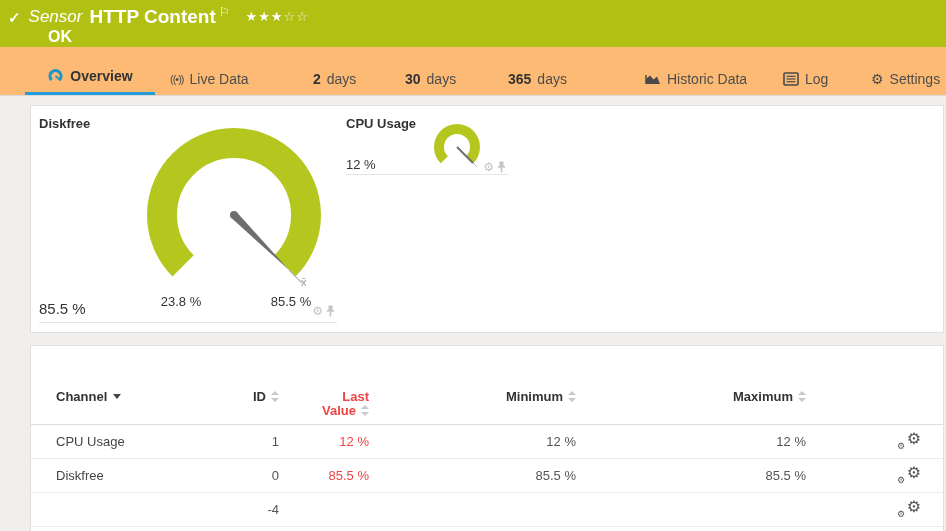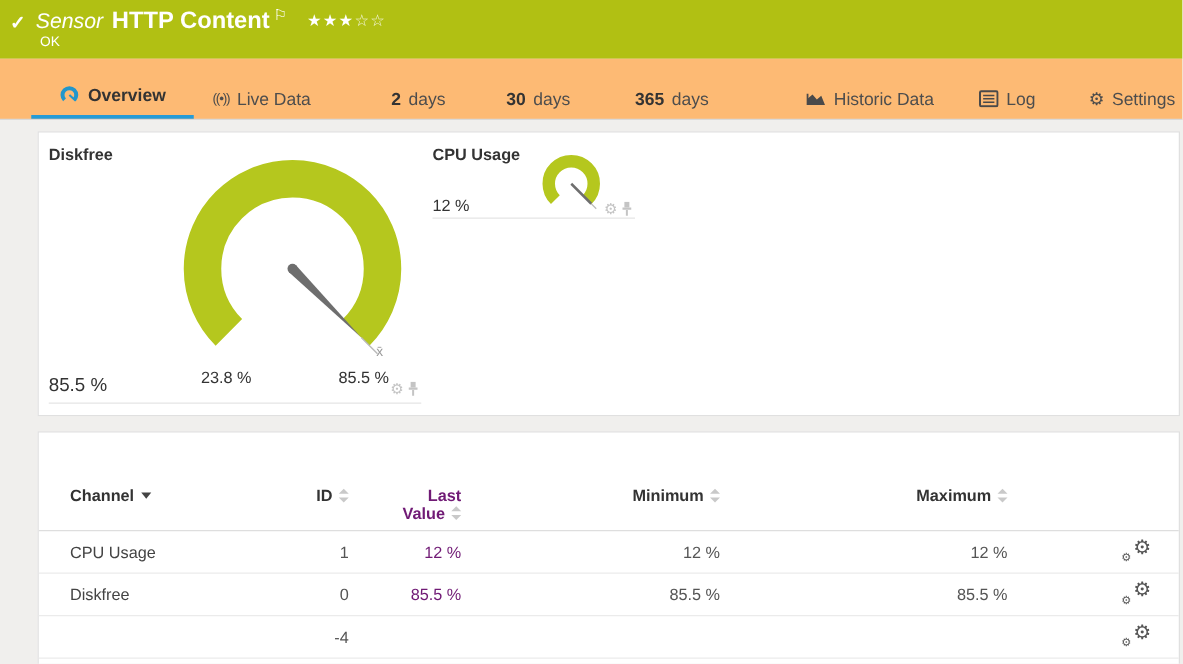--- a/index.html
+++ b/index.html
@@ -13,21 +13,21 @@
 
   
   .topbar { position:absolute; left:0; top:0; width:946px; height:47px; background:#b1c013; color:#fff; }
   .titlerow { position:absolute; left:8px; top:6px; display:flex; align-items:flex-start; white-space:nowrap; }
   .check { font-size:15px; font-weight:bold; margin-top:3px; }
   .kind  { font-style:italic; font-size:17px; margin-left:8px; margin-top:1px; }
   .sname { font-weight:700; font-size:19px; margin-left:7px; }
   .flag  { font-size:12px; margin-left:3px; margin-top:-1px; }
   .stars { font-size:13px; margin-left:16px; margin-top:3px; letter-spacing:1px; }
   .stars .empty { opacity:.85; }
-  .statusok { position:absolute; left:32px; top:28px; font-size:11px; font-weight:400; }
+  .statusok { position:absolute; left:48px; top:28px; font-size:16px; font-weight:700; }
 
   
   .tabbar { position:absolute; left:0; top:47px; width:946px; height:49px; background:#fdba74; border-bottom:1px solid #d9d9d9; }
   .tab { position:absolute; bottom:0; height:32px; display:flex; align-items:center; gap:6px; font-size:14px; color:#4d4d4d; cursor:pointer; white-space:nowrap; }
   .tab.active { height:35px; border-bottom:3px solid #249bd7; color:#333; font-weight:700; justify-content:center; }
   .tab .num { font-weight:700; color:#333; }
   .liveglyph { font-size:11px; letter-spacing:-1px; color:#4d4d4d; }
   .gearglyph { font-size:14px; color:#4a4a4a; }
   .t-overview { left:25px; width:130px; }
   .t-live     { left:170px; }
@@ -63,21 +63,21 @@
   .g-diskfree { left:100px; top:8px; }
   .g-cpu { left:85px; top:9px; }
 
   
   .thead { position:relative; height:79px; border-bottom:1px solid #dedede; font-size:13px; font-weight:700; color:#333; }
   .trow { position:relative; height:34px; border-bottom:1px solid #ebebeb; font-size:13px; }
   .cell { position:absolute; line-height:34px; white-space:nowrap; }
   .hcell { position:absolute; top:44px; line-height:14px; white-space:nowrap; }
   .c-channel { left:25px;  width:180px; text-align:left; color:#444; }
   .c-id      { left:150px; width:98px;  text-align:right; color:#555; }
-  .c-last    { left:240px; width:98px;  text-align:right; color:#701a75; }
+  .c-last    { left:240px; width:98px;  text-align:right; color:#ef4444; }
   .c-min     { left:395px; width:150px; text-align:right; color:#555; }
   .c-max     { left:625px; width:150px; text-align:right; color:#555; }
   .c-actions { left:858px; width:50px; }
   .h-last2 { top:37px; }
   .thead .c-channel, .thead .c-id, .thead .c-min, .thead .c-max { color:#333; }
 
   .sorticon { display:inline-block; position:relative; width:8px; height:11px; margin-left:5px; vertical-align:-1px; }
   .sorticon::before { content:""; position:absolute; top:0; left:0;
     border-left:4px solid transparent; border-right:4px solid transparent; border-bottom:4.5px solid #c9c9c9; }
   .sorticon::after { content:""; position:absolute; bottom:0; left:0;

